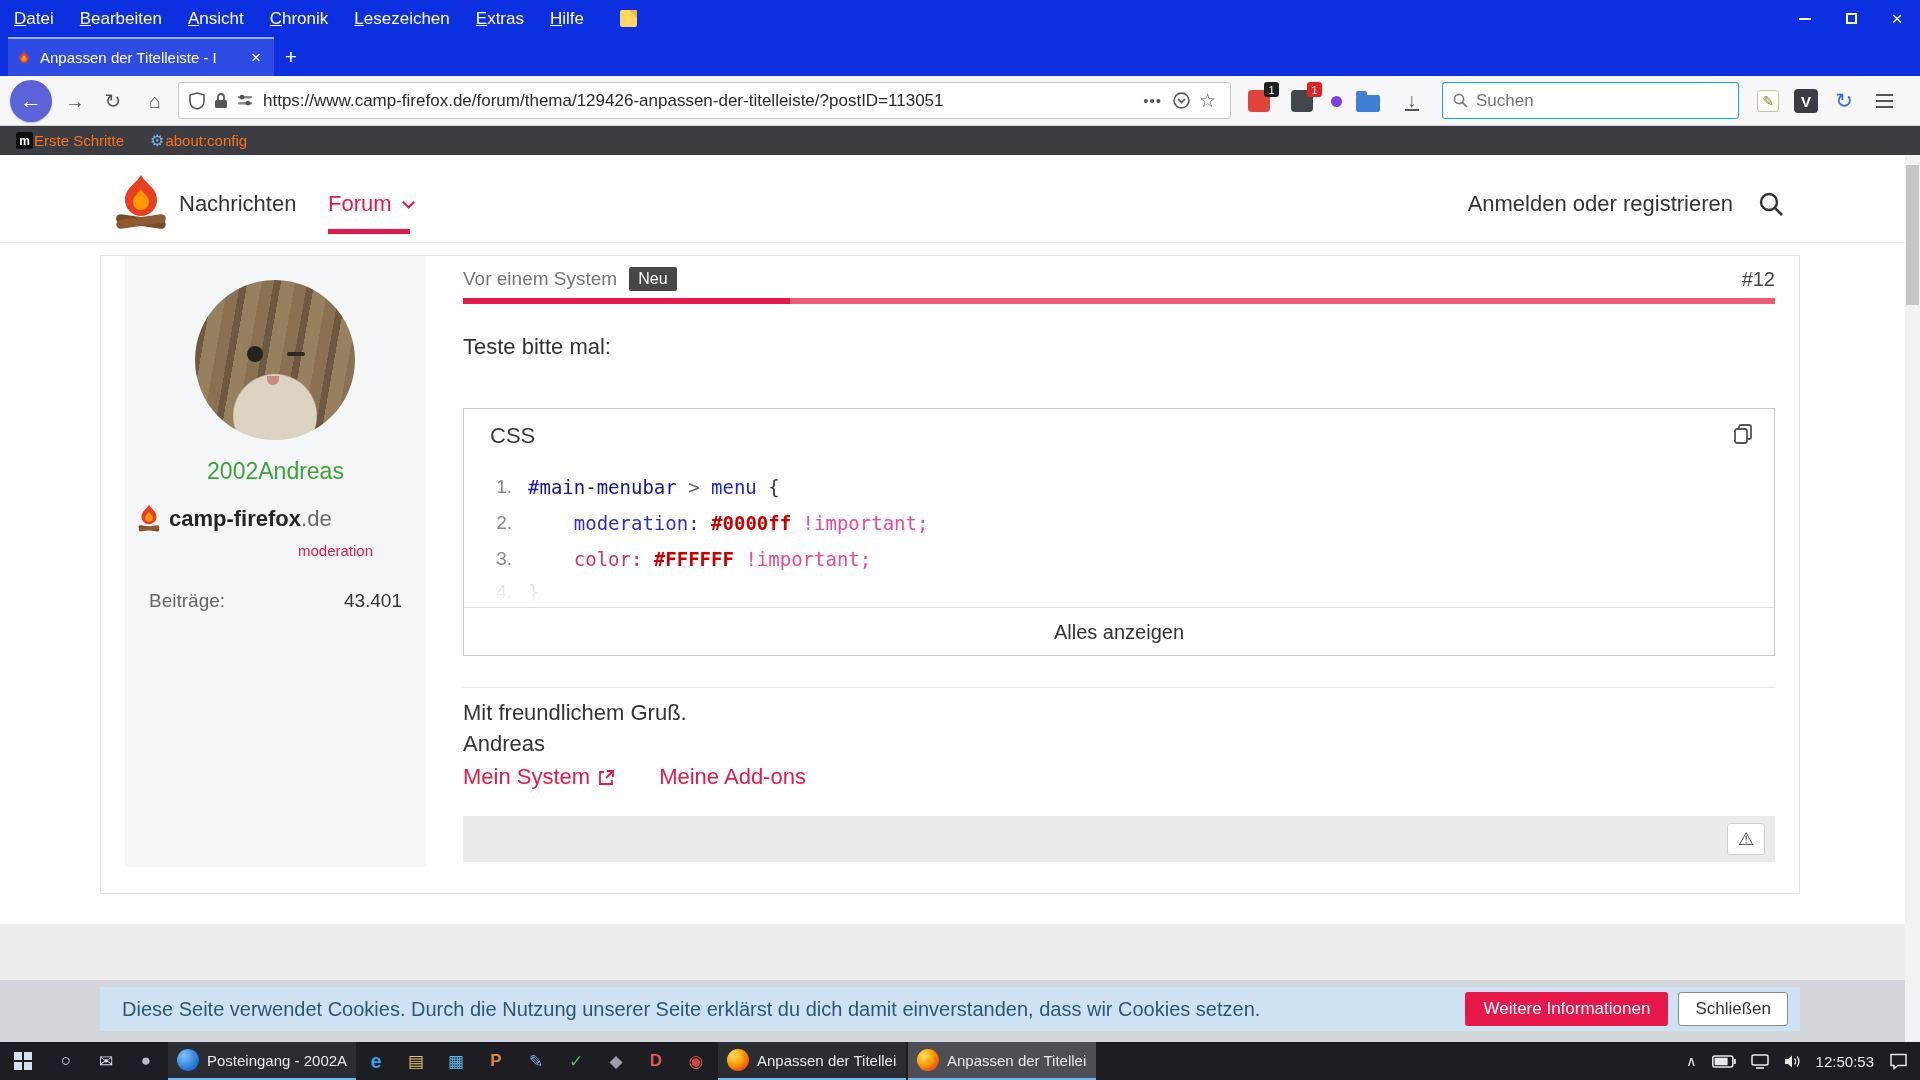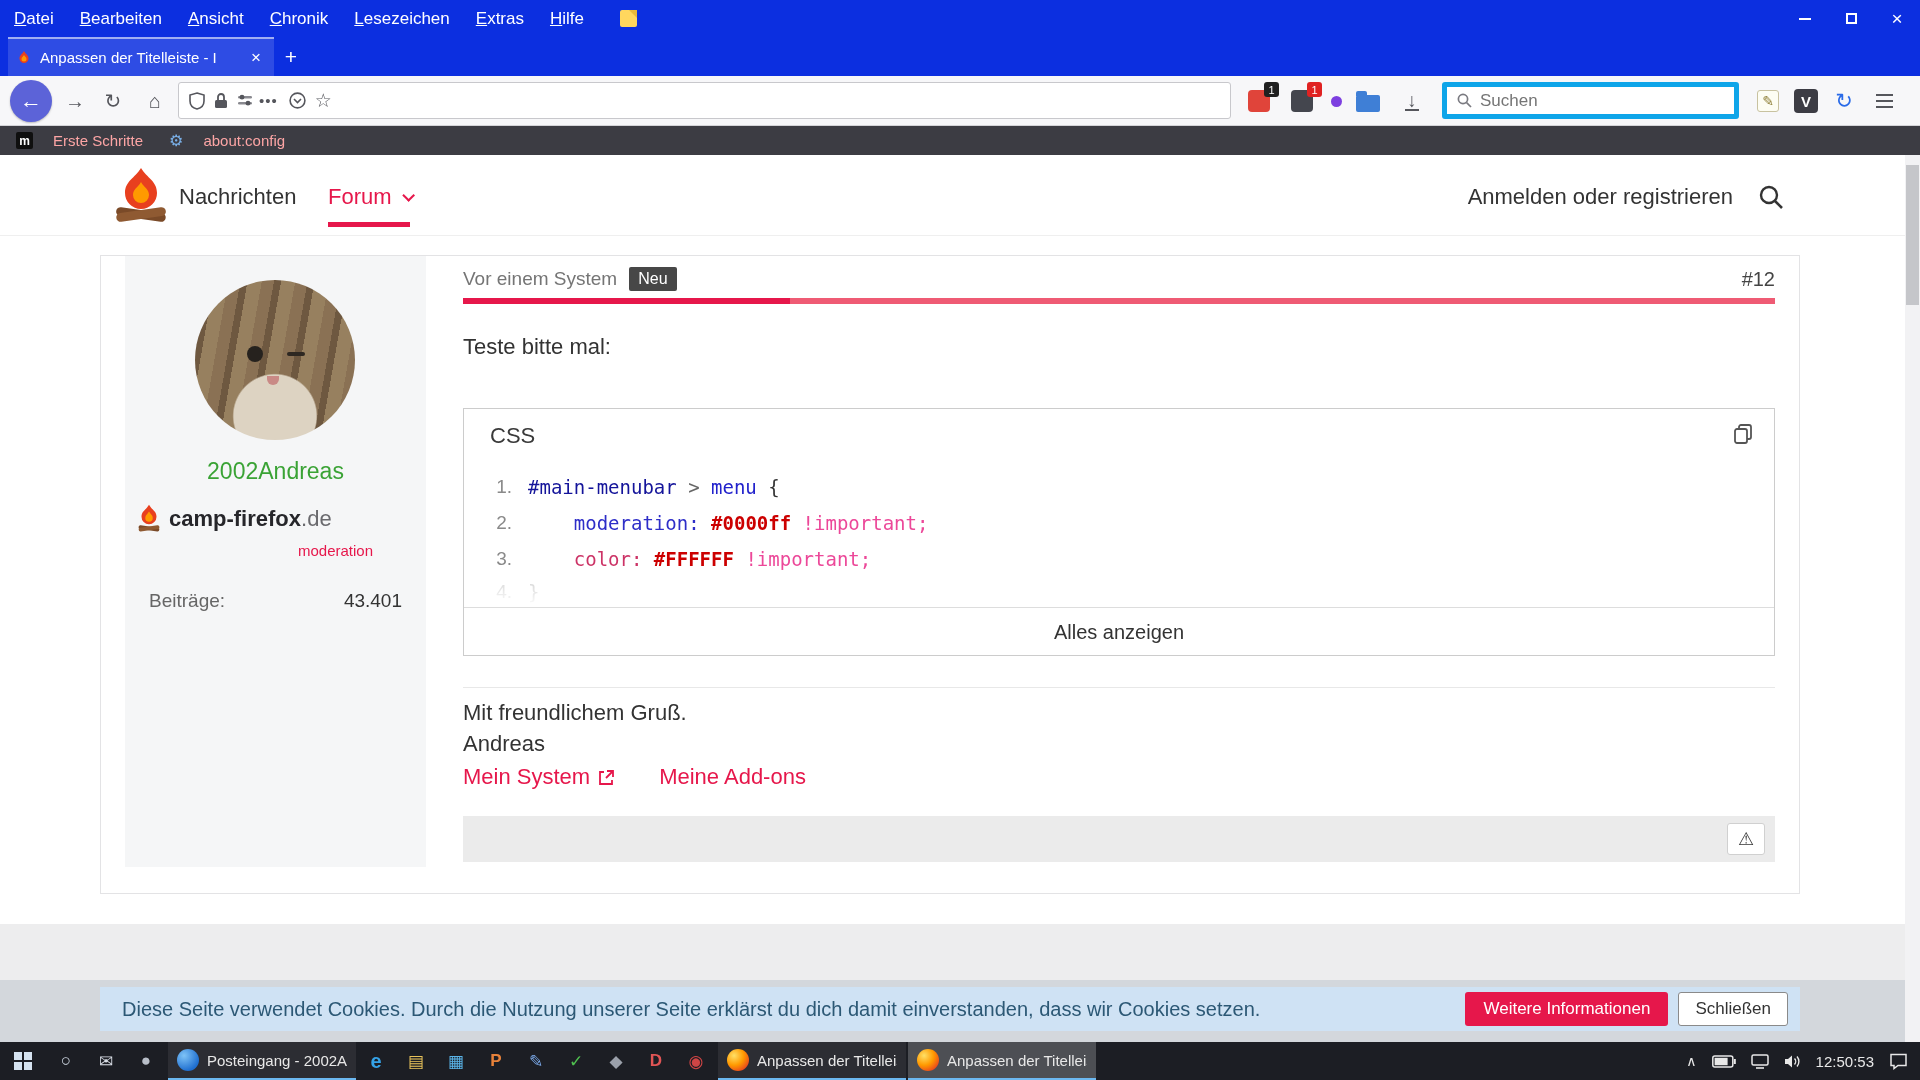--- a/index.html
+++ b/index.html
@@ -40,44 +40,44 @@
   .url-star { color:#55565c; font-size:19px; margin:0 4px; }
   .ext { position:absolute; top:9px; width:32px; height:32px; display:flex; align-items:center; justify-content:center; }
   .ext-badge { position:absolute; top:-3px; right:-4px; min-width:15px; height:15px; border-radius:3px; font-size:11px; color:#fff;
                display:flex; align-items:center; justify-content:center; padding:0 3px; }
   .ext1-box { width:22px; height:22px; border-radius:4px; background:#e0443a; }
   .ext2-box { width:22px; height:22px; border-radius:4px; background:#44464e; }
   .purple-dot { width:11px; height:11px; border-radius:50%; background:#7d3fe0; }
   .folder-ic { width:24px; height:17px; background:#3f7fd6; border-radius:2px; position:relative; margin-top:4px; }
   .folder-ic::before { content:""; position:absolute; left:0; top:-4px; width:11px; height:5px; background:#3f7fd6; border-radius:2px 2px 0 0; }
   .dl-arrow { color:#55565c; font-size:19px; border-bottom:2px solid #55565c; line-height:17px; padding:0 2px; }
-  .searchbar { position:absolute; left:1442px; top:6px; width:297px; height:37px; background:#fff; border:5px solid #0ea5e9; border-radius:3px;
+  .searchbar { position:absolute; left:1442px; top:6px; width:297px; height:37px; background:#fff; border:1px solid #0ea5e9; border-radius:3px;
                display:flex; align-items:center; padding:0 10px; }
   .search-input { flex:1; border:none; outline:none; font-size:17px; color:#555; margin-left:8px; min-width:0; font-family:"Liberation Sans",sans-serif; }
   .vbox-ic { width:24px; height:24px; background:#3c3c44; color:#fff; border-radius:4px; font-size:15px; font-weight:bold;
              display:flex; align-items:center; justify-content:center; }
   .notes-ic { width:22px; height:22px; background:#fdfdf3; border:1px solid #c8c2a0; border-radius:3px; color:#8a7a30; font-size:14px;
               display:flex; align-items:center; justify-content:center; }
   .sync-ic { color:#2a6be8; font-size:21px; }
   .burger { display:flex; flex-direction:column; gap:4px; }
   .burger span { width:17px; height:2px; background:#55565c; display:block; }
 
   
   .bookmarksbar { position:absolute; left:0; top:126px; width:1920px; height:29px; background:#3c3c43; display:flex; align-items:center; padding-left:16px; }
   .bm { display:flex; align-items:center; margin-right:26px; }
-  .bm-label { color:#fca5a5; font-size:15px; margin-left:20px; }
+  .bm-label { color:#f97316; font-size:15px; margin-left:1px; }
   .m-ic { width:17px; height:17px; background:#0f0f0f; color:#fff; font-weight:bold; font-size:12px; display:flex; align-items:center; justify-content:center; border-radius:2px; }
   .gear-ic { color:#7ab0e8; font-size:16px; }
 
   
   .viewport { position:absolute; left:0; top:155px; width:1920px; height:887px; background:#fff; overflow:hidden; }
   .scrollbar { position:absolute; left:1905px; top:0; width:15px; height:887px; background:#f2f2f4; }
   .scroll-thumb { position:absolute; left:1px; top:10px; width:13px; height:140px; background:#c5c6ca; }
 
-  .vp-header { position:absolute; left:0; top:3px; width:1905px; height:78px; background:#fff; border-bottom:1px solid #efefef; }
+  .vp-header { position:absolute; left:0; top:10px; width:1905px; height:78px; background:#fff; border-bottom:1px solid #efefef; }
   .site-logo { position:absolute; left:112px; top:8px; width:58px; height:62px; }
   .nav-messages { position:absolute; left:179px; top:0; height:78px; line-height:78px; font-size:22px; color:#333; }
   .nav-forum { position:absolute; left:328px; top:0; height:78px; line-height:78px; font-size:22px; color:#e6174b; display:flex; align-items:center; }
   .chev-down { width:9px; height:9px; border-right:2px solid #e6174b; border-bottom:2px solid #e6174b; transform:rotate(45deg) translateY(-3px); margin-left:10px; }
   .forum-underline { position:absolute; left:328px; top:64px; width:82px; height:5px; background:#e6174b; }
   .login-link { position:absolute; right:172px; top:0; height:78px; line-height:78px; font-size:22px; color:#333; }
   .hdr-search { position:absolute; left:1758px; top:26px; }
 
   
   .post-card { position:absolute; left:100px; top:100px; width:1700px; height:639px; background:#fff; border:1px solid #e3e3e5; }
@@ -213,20 +213,21 @@
       <svg width="14" height="18" viewBox="0 0 14 18" style="margin-left:9px">
         <rect x="1" y="8" width="12" height="8" rx="1.5" fill="#55565c"></rect>
         <path d="M4 8V5a3 3 0 0 1 6 0v3" fill="none" stroke="#55565c" stroke-width="1.8"></path>
       </svg>
       <svg width="16" height="14" viewBox="0 0 16 14" style="margin-left:9px">
         <rect x="1" y="2" width="14" height="2.4" rx="1.2" fill="#8a8a90"></rect>
         <rect x="1" y="8" width="14" height="2.4" rx="1.2" fill="#8a8a90"></rect>
         <circle cx="5" cy="3.2" r="2.4" fill="#55565c"></circle>
         <circle cx="11" cy="9.2" r="2.4" fill="#55565c"></circle>
       </svg>
+      <input class="url-input" value="https://www.camp-firefox.de/forum/thema/129426-anpassen-der-titelleiste/?postID=113051" style="">
       <span class="url-dots">•••</span>
       <svg width="17" height="17" viewBox="0 0 17 17" style="margin:0 5px">
         <circle cx="8.5" cy="8.5" r="7.4" fill="none" stroke="#55565c" stroke-width="1.6"></circle>
         <path d="M5 7l3.5 3.5L12 7" fill="none" stroke="#55565c" stroke-width="1.6"></path>
       </svg>
       <span class="url-star">☆</span>
     </div>
 
     <div class="ext" style="left:1243px">
       <span class="ext1-box"></span>

